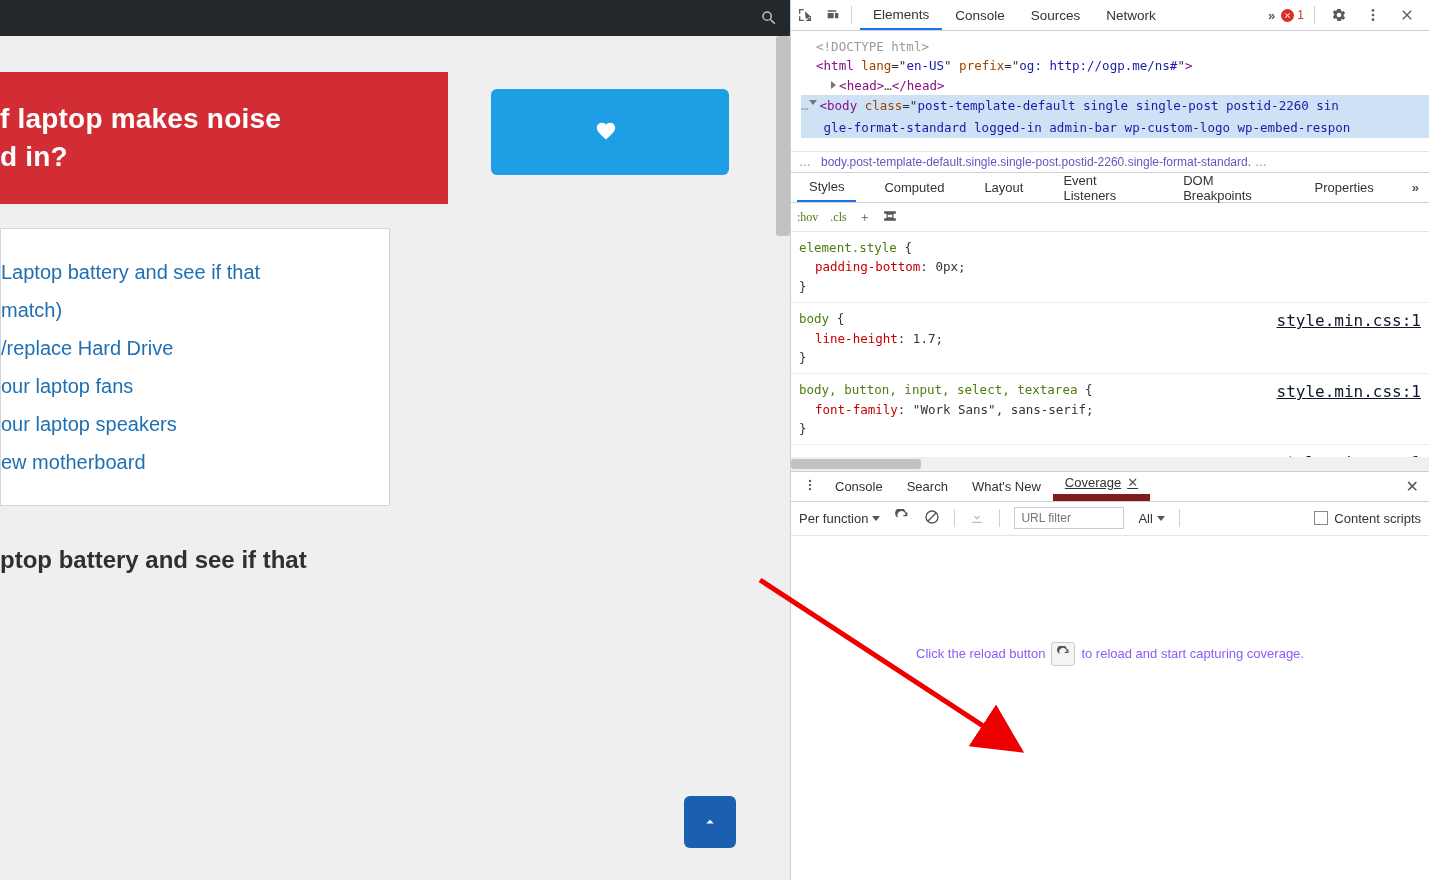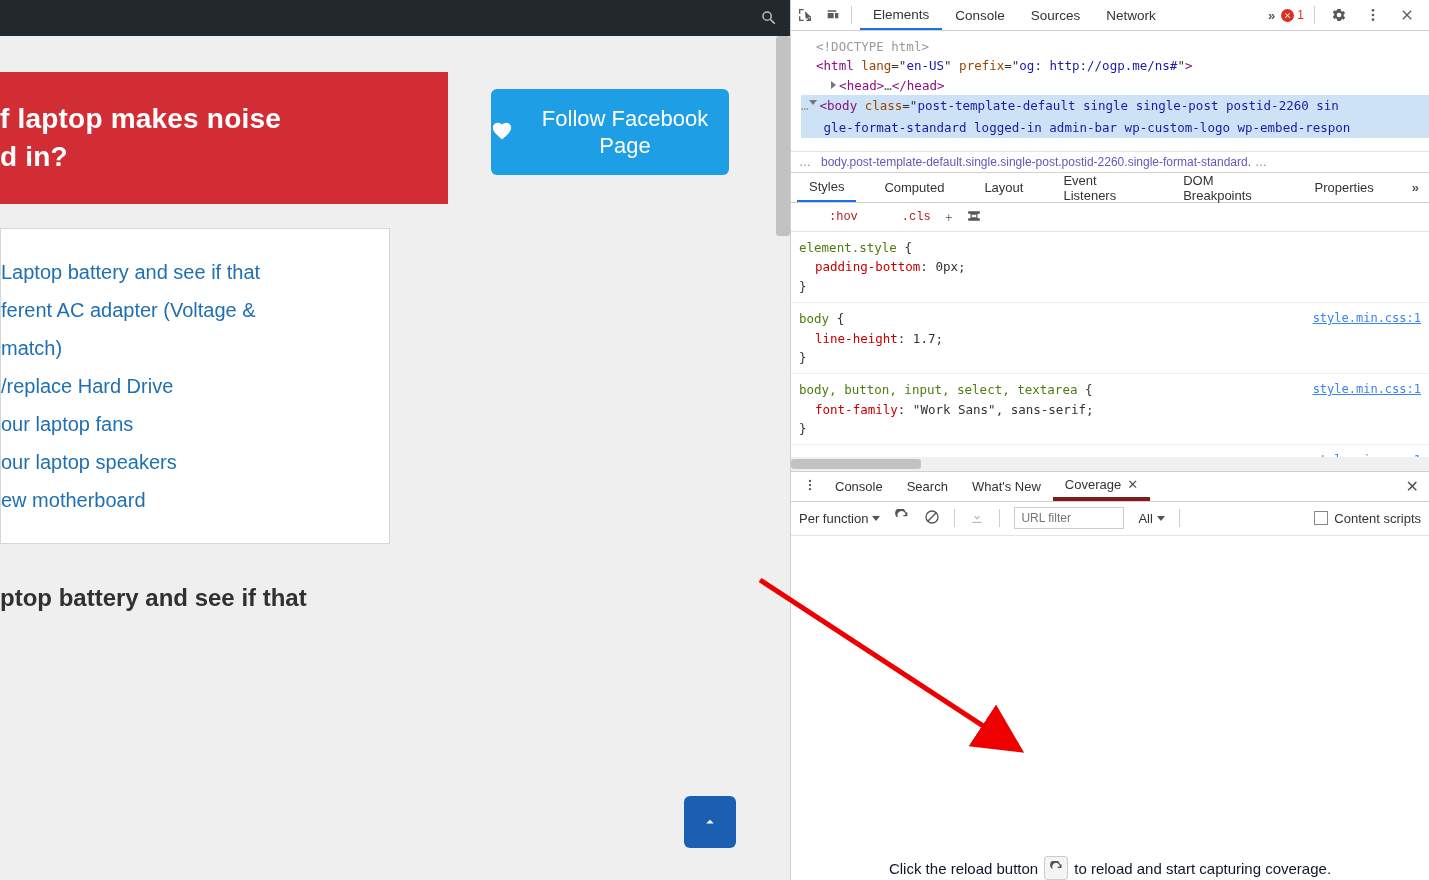--- a/index.html
+++ b/index.html
@@ -59,55 +59,55 @@
 .crumb .dots { margin-right:10px; color:#888; }
 .crumb .link { color:#6c53bf; }
 
 .sub-tabs { height: 30px; border-bottom: 1px solid #d0d0d0; display:flex; align-items:center; padding-left:6px; gap:16px; }
 .sub-tabs .tab { padding:0 12px; height:100%; display:flex; align-items:center; cursor:pointer; font-size:13px; color:#333; }
 .sub-tabs .tab.active { border-bottom:2px solid #1a73e8; }
 .sub-tabs .more { margin-left:auto; padding:0 10px; font-weight:bold; color:#555; cursor:pointer; }
 
 .filter-row { height: 29px; border-bottom: 1px solid #e3e3e3; display:flex; align-items:center; font-size:12px; }
 .filter-row input { border:none; outline:none; height:100%; padding:0 8px; flex:1; font-size:12px; }
-.filter-row .tkn { padding:0 6px; color:#b91c1c; font-family: Liberation Mono, monospace; cursor:pointer;margin-left:32px; }
+.filter-row .tkn { padding:0 6px; color:#4d7c0f; font-family: Liberation Serif, serif; cursor:pointer; }
 .filter-row .plus, .filter-row .panel-icon { padding:0 6px; color:#555; cursor:pointer; }
 .filter-row .panel-icon svg { width:14px; height:14px; fill:#555; }
 
 .styles { flex: 1; overflow:hidden; font-family: Menlo, Consolas, monospace; font-size:12.5px; line-height:1.55; border-bottom:1px solid #d0d0d0; position:relative; }
 .rule { border-bottom:1px solid #eee; padding:6px 8px 6px 8px; }
 .rule .selector { color:#4d7c0f; }
-.rule .src { float:right; color:#3b82f6; text-decoration: underline; font-size:12px; }
+.rule .src { float:right; color:#0f172a; text-decoration: underline; font-size:16px; }
 .rule .prop { padding-left:16px; }
 .rule .pn { color:#c80000; }
 .rule .pv { color:#333; }
 .brace { color:#333; }
 .styles .hscroll { position:absolute; left:0; right:0; bottom:0; height:14px; background:#f0f0f0; }
 .styles .hscroll .thumb { position:absolute; left:0; top:2px; width:130px; height:10px; background:#c2c2c2; border-radius:3px; }
 
 .drawer-tabs { height:30px; display:flex; align-items:center; padding-left:6px; border-bottom:1px solid #d0d0d0; font-size:13px; }
 .drawer-tabs .three-dots { padding:0 6px; cursor:pointer; }
 .drawer-tabs .three-dots svg { width:14px; height:14px; fill:#555; }
 .drawer-tabs .tab { padding:0 12px; height:100%; display:flex; align-items:center; cursor:pointer; color:#333; }
-.drawer-tabs .tab.active { border-bottom:4px solid #7f1d1d; }
+.drawer-tabs .tab.active { border-bottom:7px solid #7f1d1d;text-decoration:underline; }
 .drawer-tabs .tab .x { margin-left:6px; color:#555; cursor:pointer; font-size:13px; }
 .drawer-tabs .close-drawer { margin-left:auto; padding:0 10px; color:#555; font-size:16px; cursor:pointer; }
 
 .cov-toolbar { height:34px; border-bottom:1px solid #e3e3e3; display:flex; align-items:center; padding:0 8px; gap:14px; font-size:13px; }
 .cov-toolbar .dd { display:flex; align-items:center; gap:4px; cursor:pointer; }
 .cov-toolbar .dd .tri { width:0; height:0; border-left:4px solid transparent; border-right:4px solid transparent; border-top:5px solid #555; }
 .cov-toolbar .tb-icon { cursor:pointer; }
 .cov-toolbar .tb-icon svg { width:16px; height:16px; fill:#555; }
 .cov-toolbar .tb-icon.dis svg { fill:#bbb; }
 .cov-toolbar input.url { width:110px; height:22px; border:1px solid #ccc; padding:0 6px; font-size:12px; outline:none; }
 .cov-toolbar .vsep2 { width:1px; height:18px; background:#cfcfcf; }
 .cov-toolbar .chk { display:flex; align-items:center; gap:6px; margin-left:auto; }
 .cov-toolbar .chk .box { width:14px; height:14px; border:1px solid #888; }
 
-.cov-body { flex:1; display:flex; align-items:flex-end; justify-content:center; padding-top:106px; font-size:15px; color:#0f172a; }
+.cov-body { flex:1; display:flex; align-items:flex-start; justify-content:center; padding-top:106px; font-size:13px; color:#8b5cf6; }
 .cov-msg { display:flex; align-items:center; gap:6px; }
 .cov-msg .reload-btn-demo { width:24px; height:24px; border:1px solid #ccc; border-radius:3px; background:#f4f4f4; display:flex; align-items:center; justify-content:center; }
 .cov-msg .reload-btn-demo svg { width:15px; height:15px; fill:#555; }
 
 .red-arrow { position:absolute; pointer-events:none; }
 </style>
 </head>
 <body>
 
 <div class="root">
@@ -125,26 +125,24 @@
       <h2>
         <span>f laptop makes noise</span><br>
         <span>d in?</span>
       </h2>
     </div>
 
     <div class="fb-btn">
       <span class="heart"><svg viewBox="0 0 24 24">
             <path d="M12 21.35l-1.45-1.32C5.4 15.36 2 12.28 2 8.5 2 5.42 4.42 3 7.5 3c1.74 0 3.41.81 4.5 2.09C13.09 3.81 14.76 3 16.5 3 19.58 3 22 5.42 22 8.5c0 3.78-3.4 6.86-8.55 11.54L12 21.35z"></path>
           </svg></span>
-      <span>Follow Facebook Page</span>
     </div>
 
     <div class="toc">
       <div><a>Laptop battery and see if that</a></div>
-      <div><a>ferent AC adapter (Voltage &amp;</a></div>
       <div><a>match)</a></div>
       <div><a>/replace Hard Drive</a></div>
       <div><a>our laptop fans</a></div>
       <div><a>our laptop speakers</a></div>
       <div><a>ew motherboard</a></div>
     </div>
 
     <div class="section-h">ptop battery and see if that</div>
 
     <div class="scroll-top">

